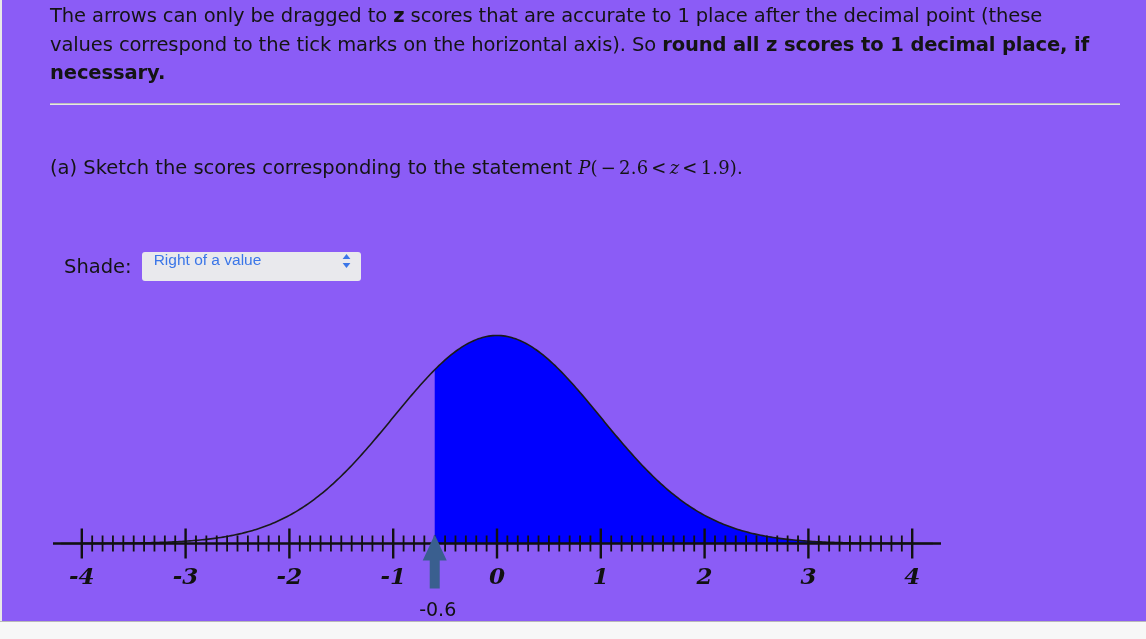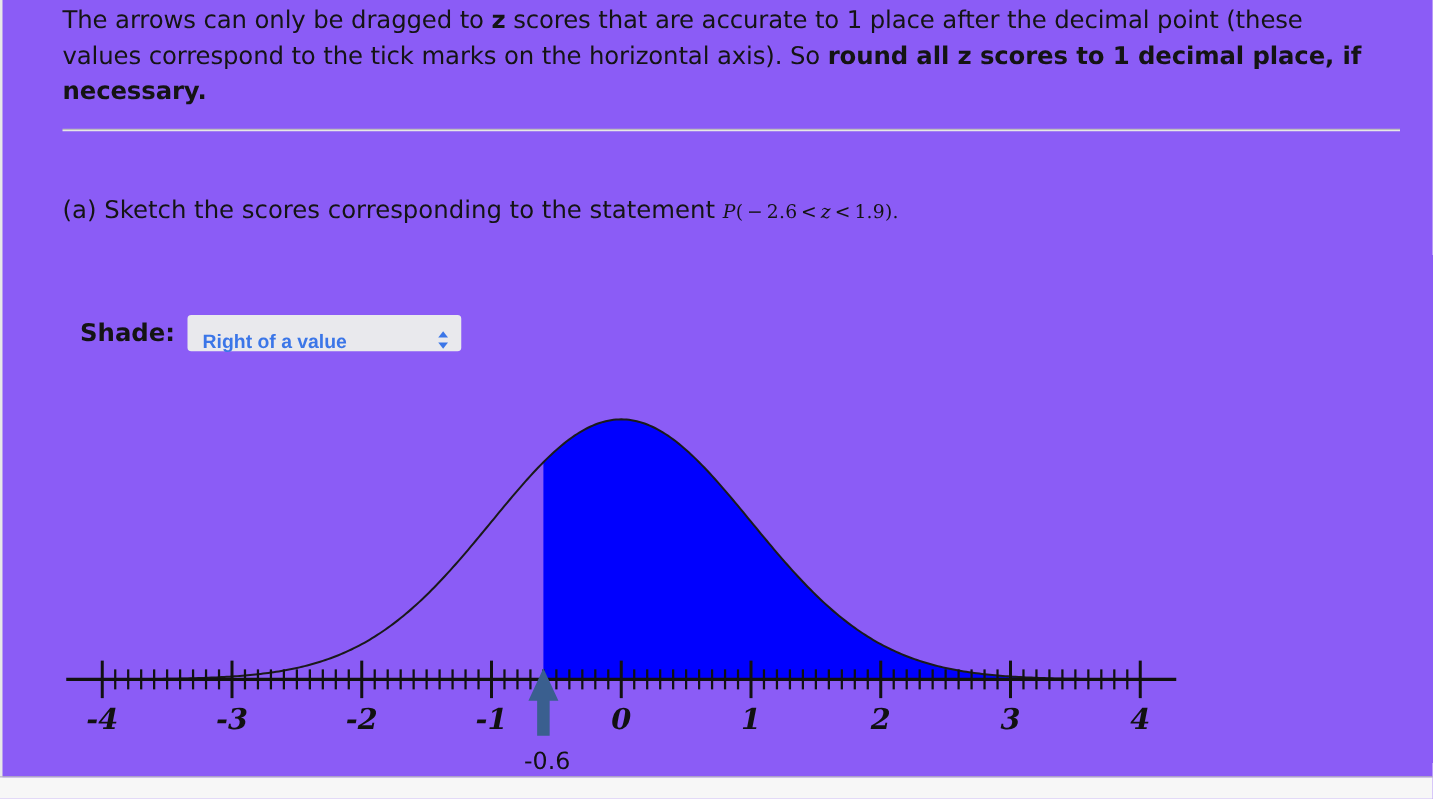--- a/index.html
+++ b/index.html
@@ -73,48 +73,47 @@
     position: absolute;
     left: 50px;
     top: 154px;
     font-size: 19.5px;
     line-height: 28px;
     color: #141414;
     white-space: nowrap;
   }
   .mathexpr {
     font-family: "DejaVu Serif", serif;
-    font-size: 15px;
+    font-size: 18px;
     letter-spacing: 0.2px;
   }
   .mathexpr .mvar {
     font-style: italic;
   }
   .mathexpr .mop {
     padding: 0 3px;
   }
 
   
   .shade-row {
     position: absolute;
     left: 64px;
     top: 252px;
     display: flex;
     align-items: center;
     font-size: 19.5px;
     color: #141414;
     white-space: nowrap;
-    font-weight: bold;
   }
   .shade-label {
     margin-right: 10px;
   }
   .shade-select {
     display: inline-flex;
-    align-items: flex-end;
+    align-items: flex-start;
     justify-content: space-between;
     width: 219px;
     height: 29px;
     background: #e9e9ed;
     border: none;
     border-radius: 3px;
     padding: 0 8px 0 12px;
     box-sizing: border-box;
     cursor: pointer;
   }

